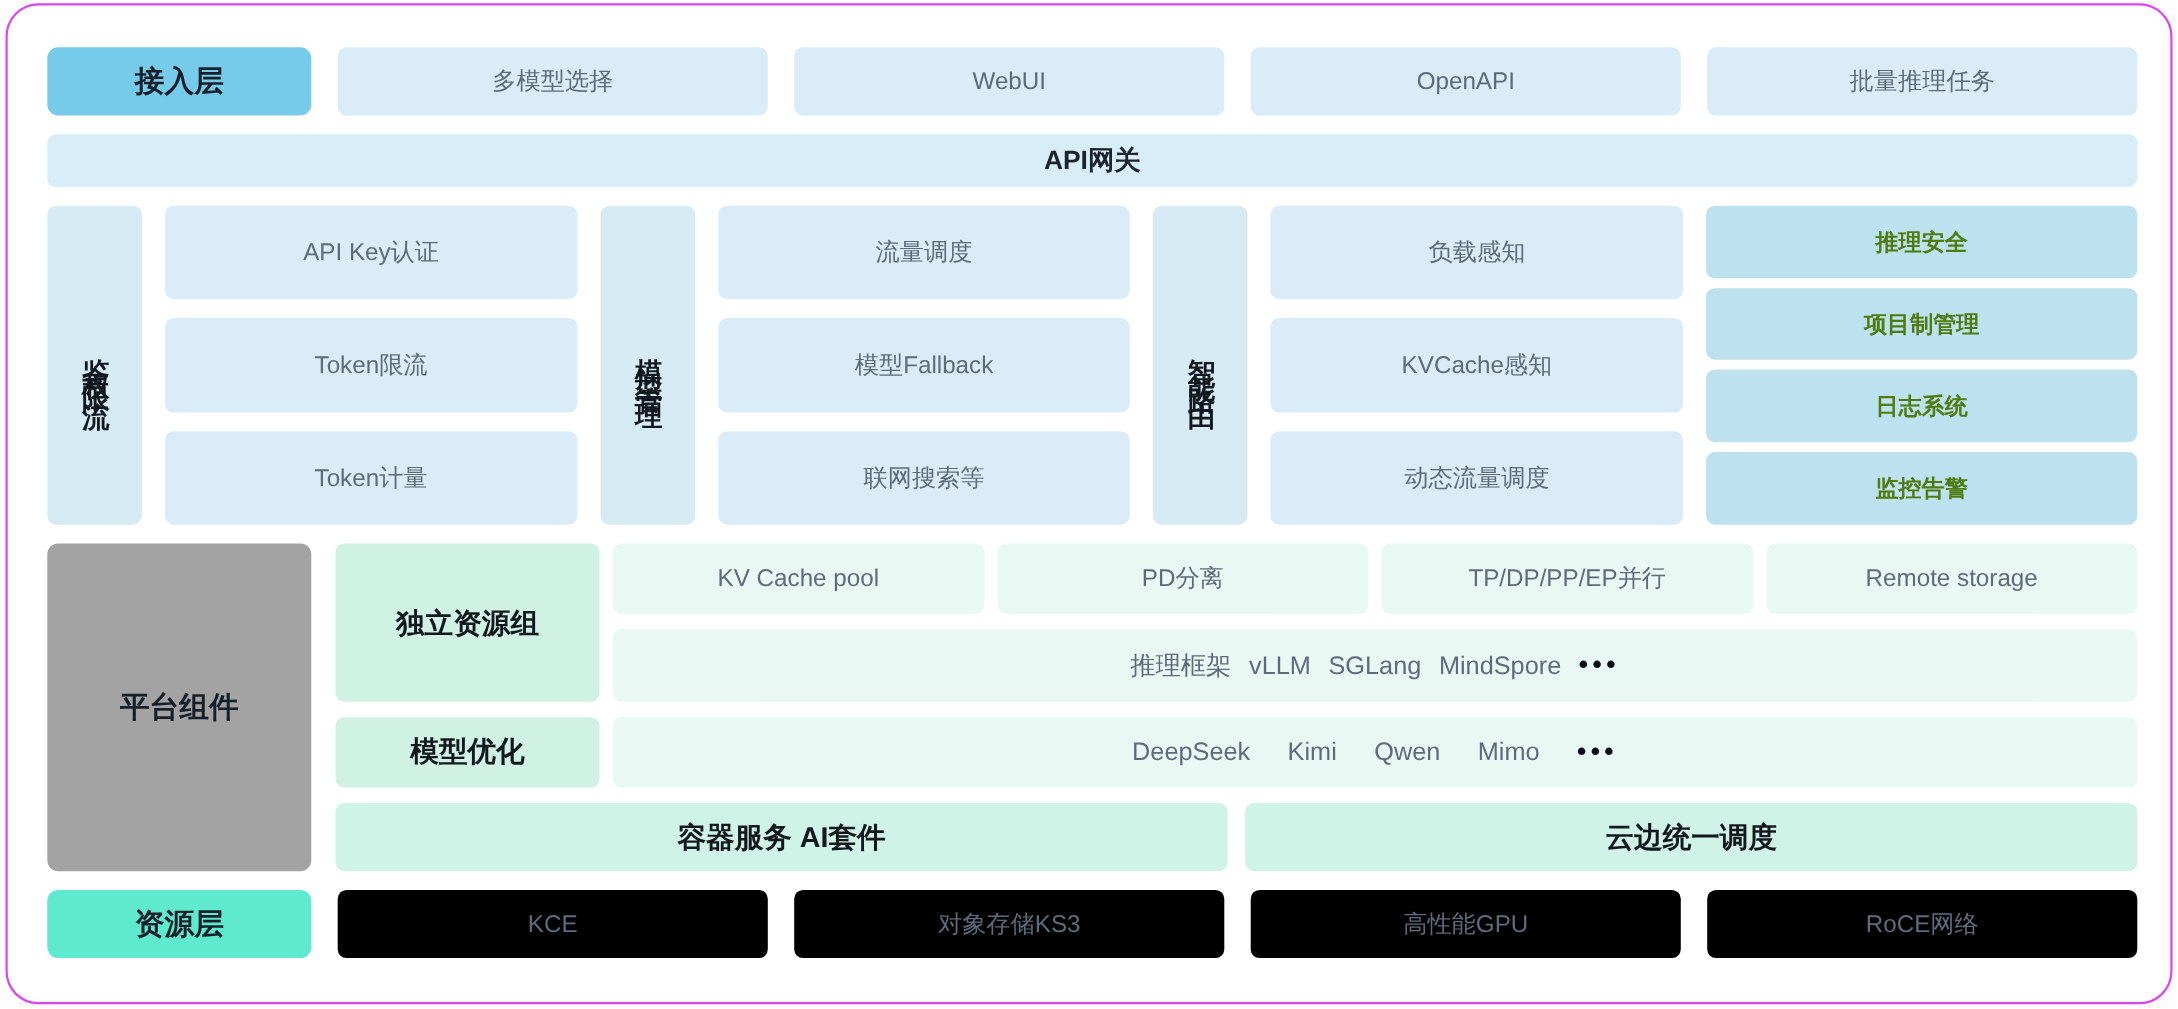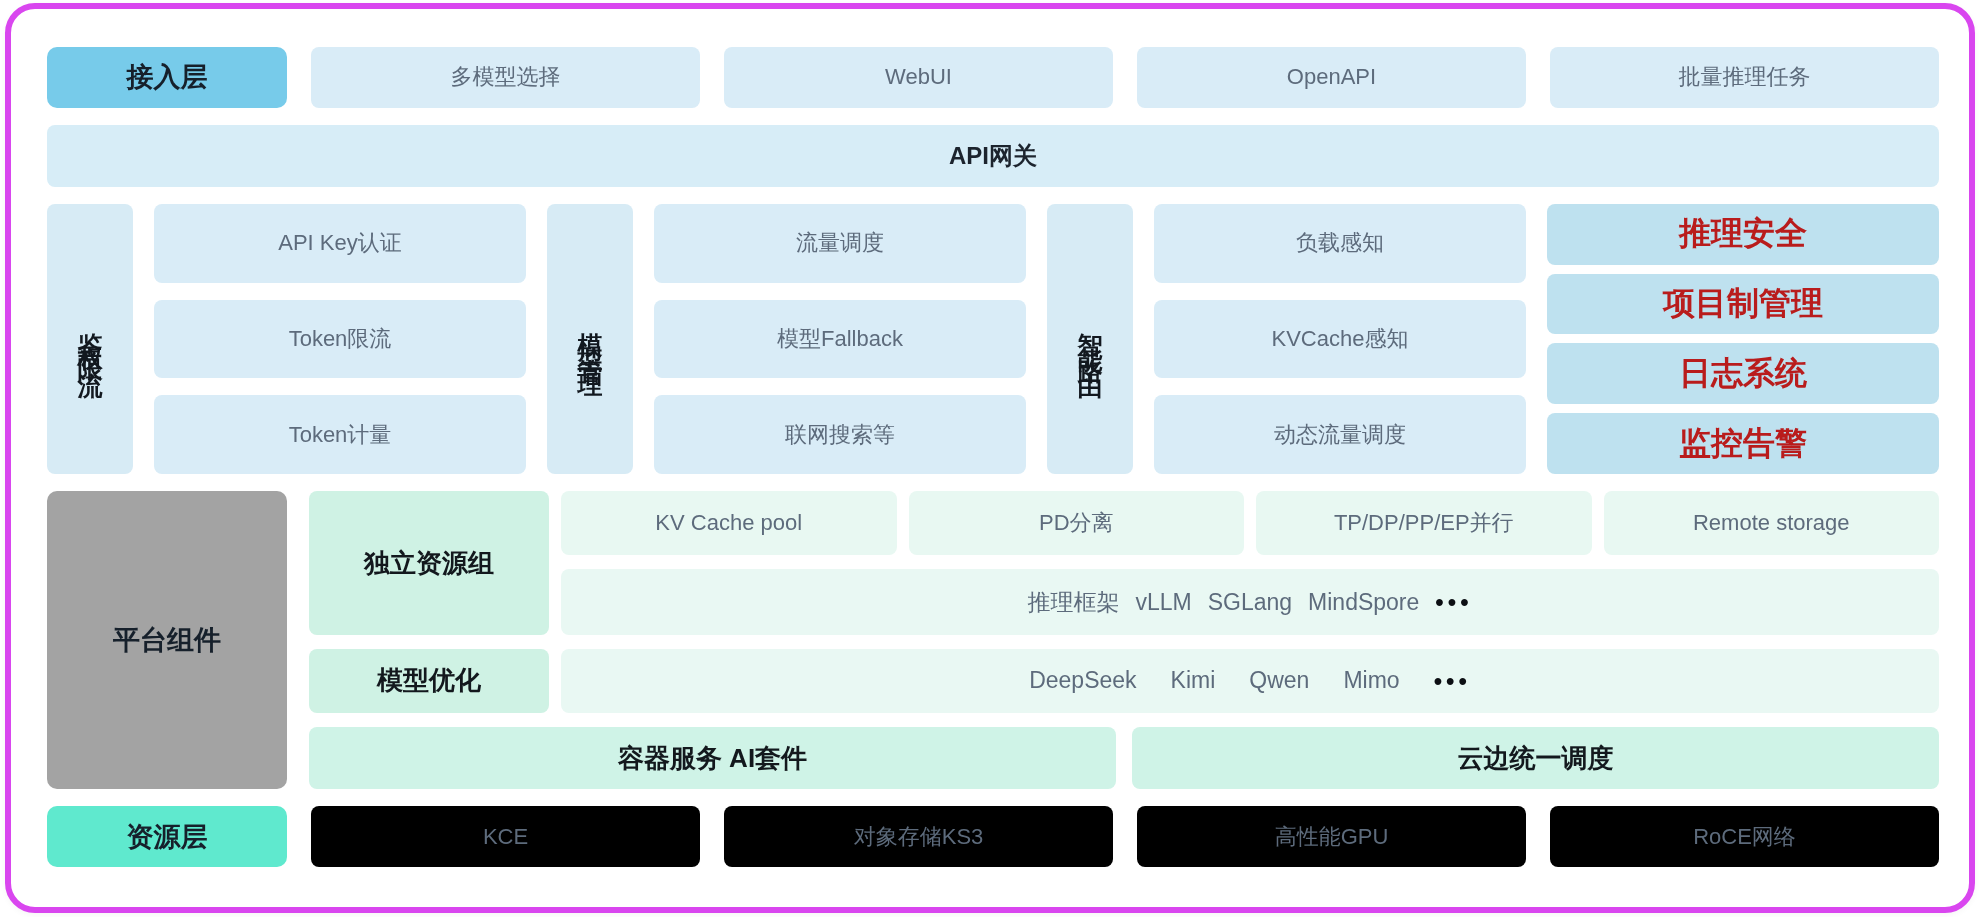--- a/index.html
+++ b/index.html
@@ -1,51 +1,51 @@
 <!DOCTYPE html>
 <html><head>
 <meta charset="utf-8">
 <style>
   * { margin:0; padding:0; box-sizing:border-box; }
   html,body { width:1980px; height:917px; background:#fff; overflow:hidden;
     font-family:"Liberation Sans","DejaVu Sans",sans-serif; }
   .card { position:absolute; left:5px; top:3px; width:1970px; height:910px;
-    background:#ffffff; border:6px solid #d946ef; border-radius:30px;
+    background:#ffffff; border:2px solid #d946ef; border-radius:30px;
     box-shadow:0 2px 6px rgba(0,0,0,0.04);
     padding:38px 30px 40px 36px; display:flex; flex-direction:column; gap:17px; }
 
   .row { display:flex; gap:24px; }
   .label-col { width:240px; flex:0 0 240px; display:flex; align-items:center; justify-content:center;
     border-radius:10px; font-size:27px; font-weight:700; color:#16202b; }
 
   
   .access-row { height:62px; }
   .badge-access { background:#77cbea; }
   .chip { flex:1; display:flex; align-items:center; justify-content:center;
     border-radius:8px; font-size:22px; color:#5d6b7c; }
   .chip-blue { background:#d9ecf7; }
 
   
   .service-row { height:358px; gap:22px; }
   .box-service { background:#cbe6f2; }
   .service-content { flex:1; display:flex; flex-direction:column; gap:17px; }
-  .gateway-bar { height:62px; background:#d7edf7; border-radius:8px;
+  .gateway-bar { height:48px; background:#d7edf7; border-radius:8px;
     display:flex; align-items:center; justify-content:center;
     font-size:24px; font-weight:600; color:#1c242e; }
   .service-grid { flex:1; display:flex; gap:21px; }
   .vcol { flex:0 0 86px; background:#d7ebf5; border-radius:8px;
     display:flex; align-items:center; justify-content:center; }
   .vcol span { writing-mode:vertical-rl; text-orientation:upright;
     font-size:25px; font-weight:700; color:#12181f; letter-spacing:13px; line-height:1; }
   .stack { flex:1; display:flex; flex-direction:column; gap:17px; }
   .stack .chip-blue { border-radius:8px; }
   .ops-stack { flex:0 0 392px; display:flex; flex-direction:column; gap:9px; }
   .ops-item { flex:1; background:#bee1ef; border-radius:8px;
     display:flex; align-items:center; justify-content:center;
-    font-size:32px; font-weight:700; color:#b91c1c; }
+    font-size:21px; font-weight:700; color:#4d7c0f; }
 
   
   .platform-row { height:298px; gap:22px; }
   .box-platform { background:#a3a3a3; }
   .platform-content { flex:1; display:flex; flex-direction:column; gap:14px; }
   .p-top { height:147px; display:flex; gap:12px; }
   .p-mid { height:66px; display:flex; gap:12px; }
   .p-bottom { height:64px; display:flex; gap:16px; }
   .mint-label { flex:0 0 240px; background:#cff2e4; border-radius:8px;
     display:flex; align-items:center; justify-content:center;

